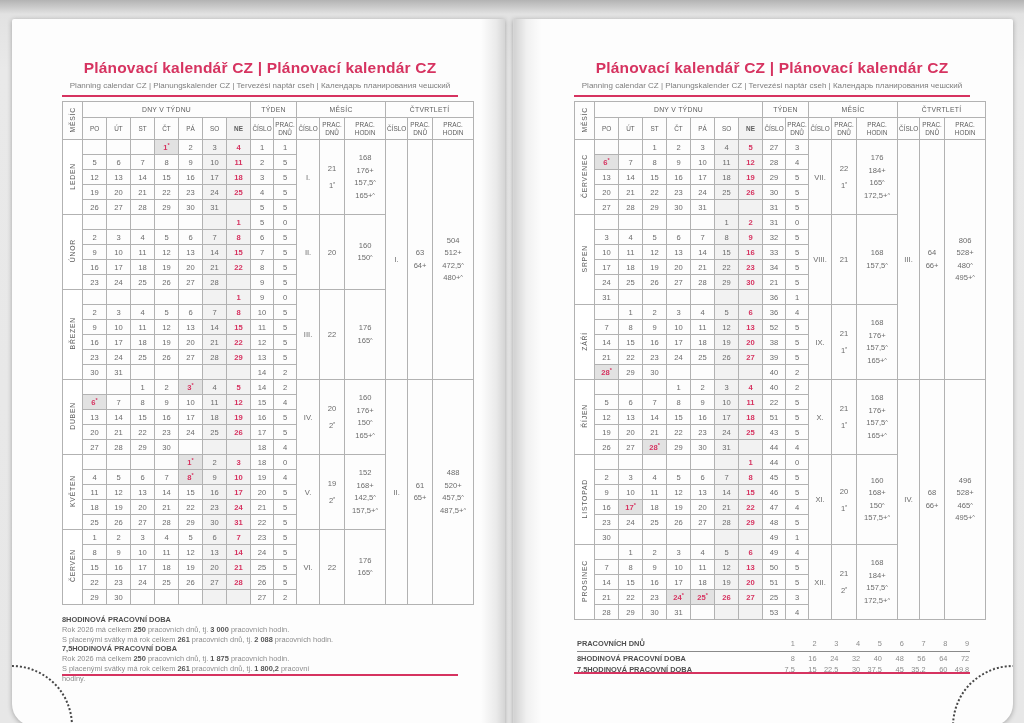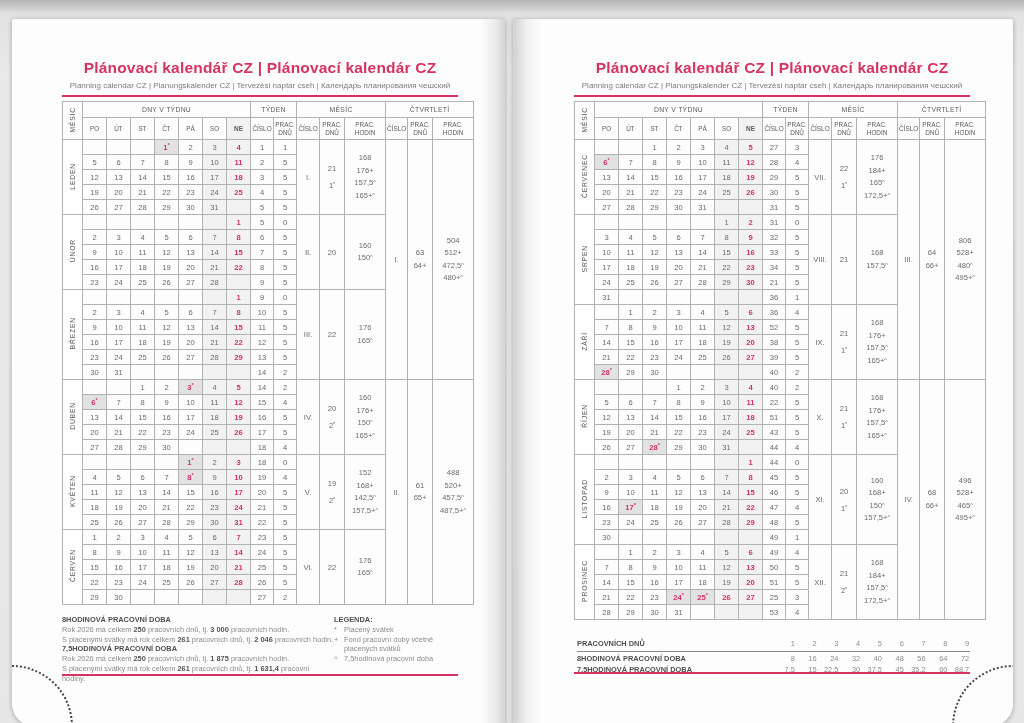--- a/index.html
+++ b/index.html
@@ -549,39 +549,24 @@
             <td class="d sun"></td>
             <td class="wk">27</td>
             <td class="wk">2</td>
           </tr>
         </tbody>
       </table>
     <div class="footer-left">
       <div class="fl-text">
         <div class="fhead">8HODINOVÁ PRACOVNÍ DOBA</div>
         <div class="fline">Rok 2026 má celkem <b>250</b> pracovních dnů, tj. <b>3 000</b> pracovních hodin.</div>
-        <div class="fline">S placenými svátky má rok celkem <b>261</b> pracovních dnů, tj. <b>2 046</b> pracovních hodin.</div>
+        <div class="fline">S placenými svátky má rok celkem <b>261</b> pracovních dnů, tj. <b>2 088</b> pracovních hodin.</div>
         <div class="fhead">7,5HODINOVÁ PRACOVNÍ DOBA</div>
         <div class="fline">Rok 2026 má celkem <b>250</b> pracovních dnů, tj. <b>1 875</b> pracovních hodin.</div>
-        <div class="fline">S placenými svátky má rok celkem <b>261</b> pracovních dnů, tj. <b>1 631,4</b> pracovní hodiny.</div>
-      </div>
-      <div class="fl-legend">
-        <div class="fhead">LEGENDA:</div>
-        <div class="litem">
-          <span class="lsym">*</span>
-          <span>Placený svátek</span>
-        </div>
-        <div class="litem">
-          <span class="lsym">+</span>
-          <span>Fond pracovní doby včetně placených svátků</span>
-        </div>
-        <div class="litem">
-          <span class="lsym">^</span>
-          <span>7,5hodinová pracovní doba</span>
-        </div>
+        <div class="fline">S placenými svátky má rok celkem <b>261</b> pracovních dnů, tj. <b>1 800,2</b> pracovní hodiny.</div>
       </div>
     </div>
     <div class="prule"></div>
     <div class="arc arc-left"></div>
   </section>
 
   <section class="page right">
     <div class="head">
       <h1 class="title">Plánovací kalendář CZ | Plánovací kalendár CZ</h1>
       <div class="subtitle">Planning calendar CZ | Planungskalender CZ | Tervezési naptár cseh | Календарь планирования чешский</div>
@@ -1106,20 +1091,20 @@
         <div class="fr-row">
           <span class="fr-label">7,5HODINOVÁ PRACOVNÍ DOBA</span>
           <span class="fr-val">7,5</span>
           <span class="fr-val">15</span>
           <span class="fr-val">22,5</span>
           <span class="fr-val">30</span>
           <span class="fr-val">37,5</span>
           <span class="fr-val">45</span>
           <span class="fr-val">35,2</span>
           <span class="fr-val">60</span>
-          <span class="fr-val">88,7</span>
+          <span class="fr-val">49,8</span>
         </div>
       </div>
     <div class="prule"></div>
     <div class="arc arc-right"></div>
   </section>
 
 </div>
 
 </body></html>

